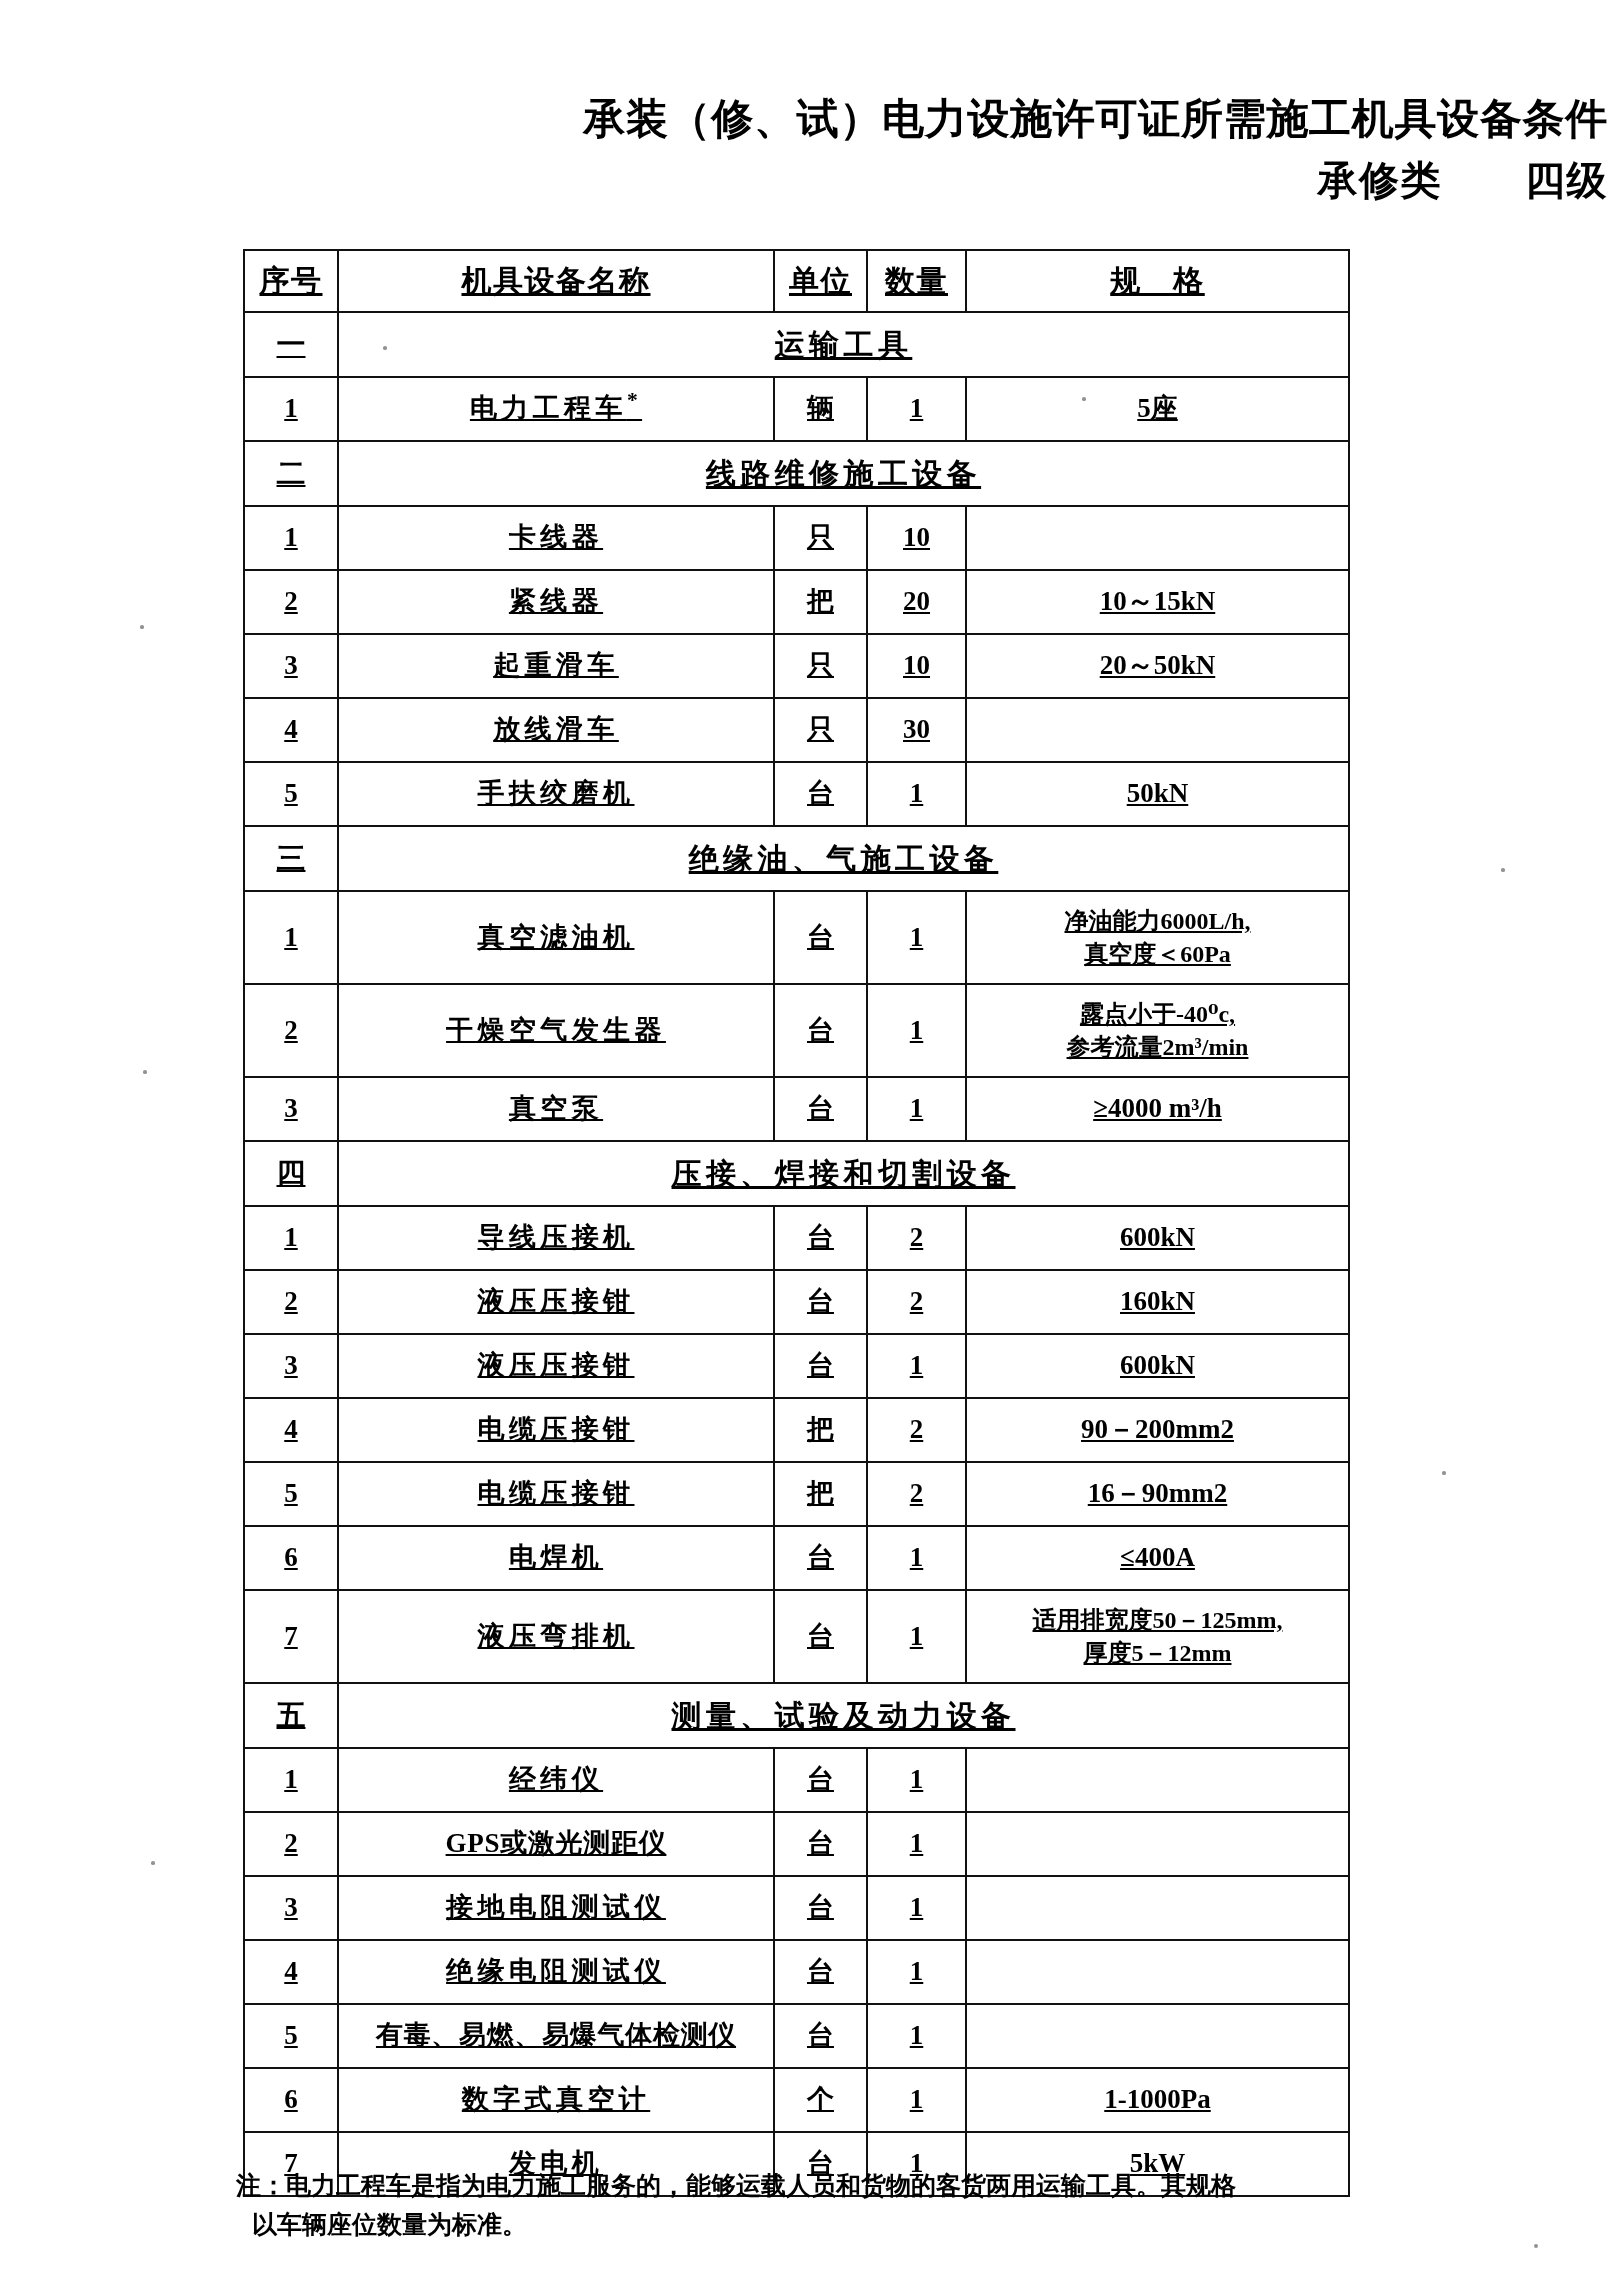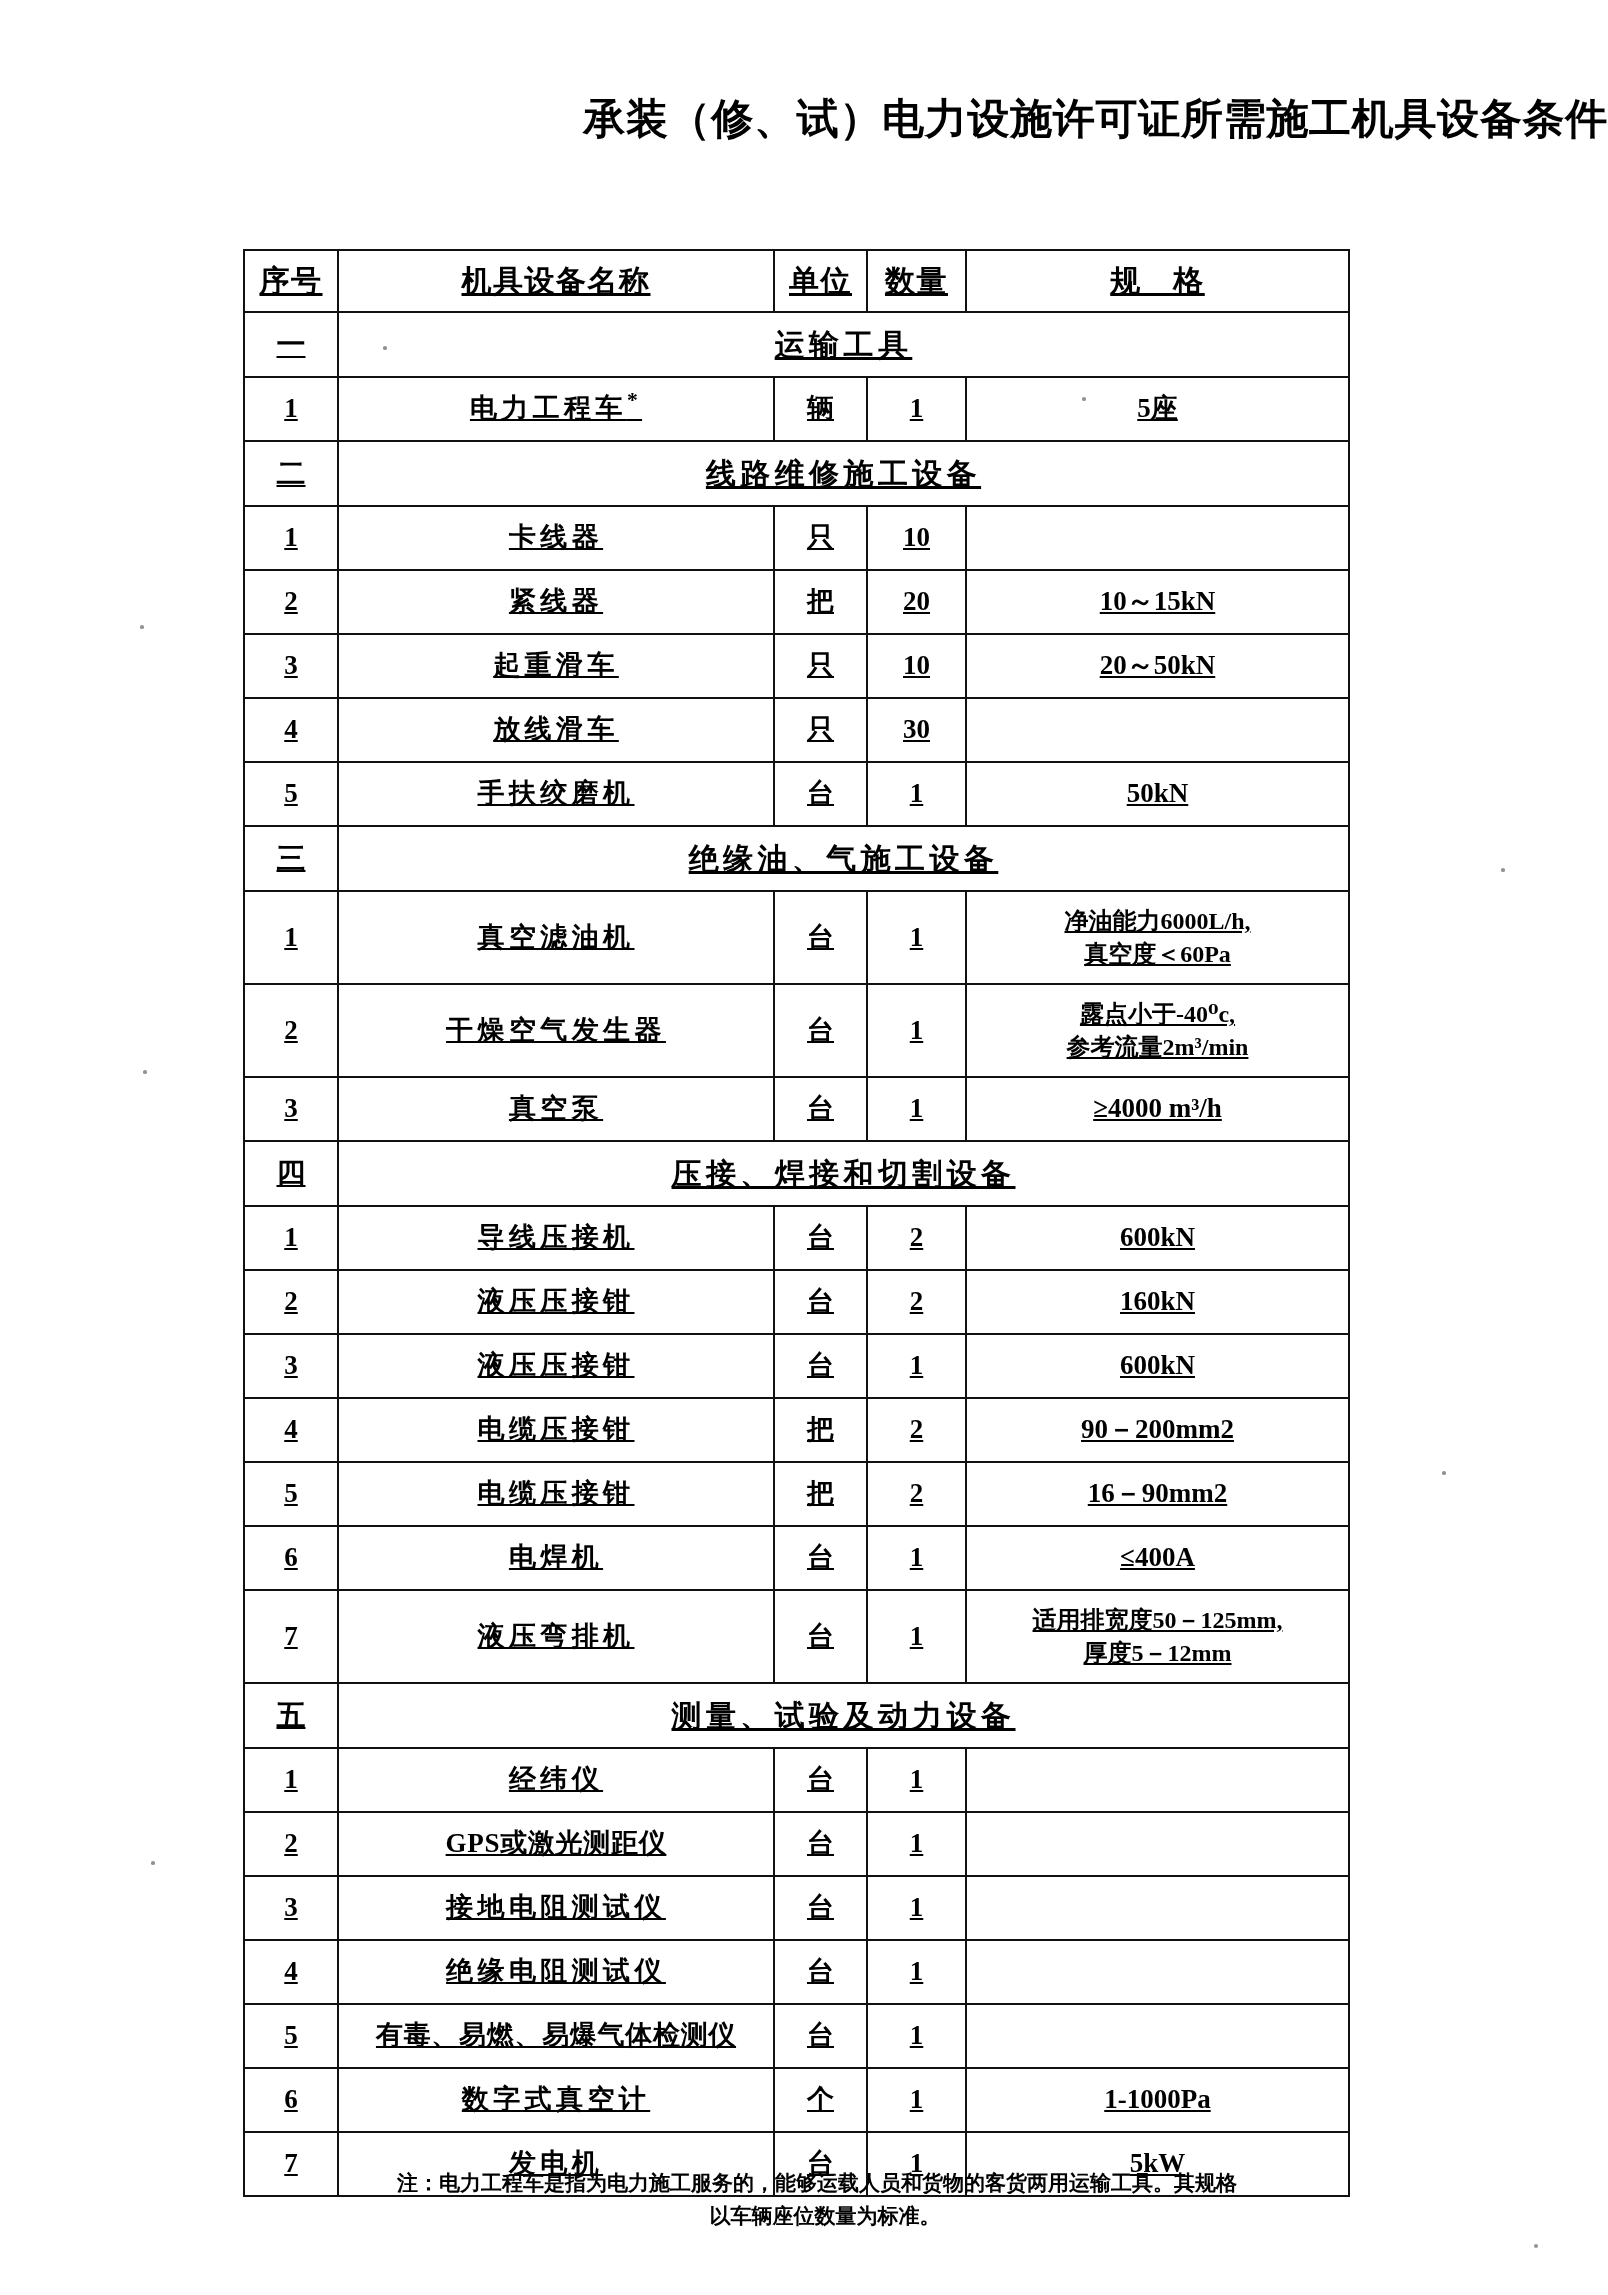--- a/index.html
+++ b/index.html
@@ -97,46 +97,47 @@
   }
   tr.group td.no-cell { font-size: 29px; }
 
   tr.r-normal td { height: 59px; }
   tr.r-tall td   { height: 88px; }
   .ast { font-size: 0.8em; vertical-align: super; line-height: 0; }
 
   
   .note {
     position: absolute;
-    left: 243px;
+    left: 236px;
     top: 2167px;
     width: 1148px;
-    font-size: 21px;
+    font-size: 25px;
     font-weight: bold;
     line-height: 1.55;
     letter-spacing: 0px;
-    text-align: center;
+    text-align: left;
   }
   .note .ln2 { display: block; margin-left: 16px; }
 
   
   .speck {
     position: absolute;
     background: #3a3a3a;
     border-radius: 50%;
     opacity: .55;
   }
 </style>
 </head>
 <body>
 
 <div class="page">
 
   <div class="title-block">
     <div class="doc-title">承装（修、试）电力设施许可证所需施工机具设备条件</div>
+    <div class="doc-subtitle">承修类　　四级</div>
   </div>
 
   <div class="tbl-wrap">
     <table class="spec">
       <colgroup>
         <col class="c-no">
           <col class="c-name">
           <col class="c-unit">
           <col class="c-qty">
           <col class="c-spec">

